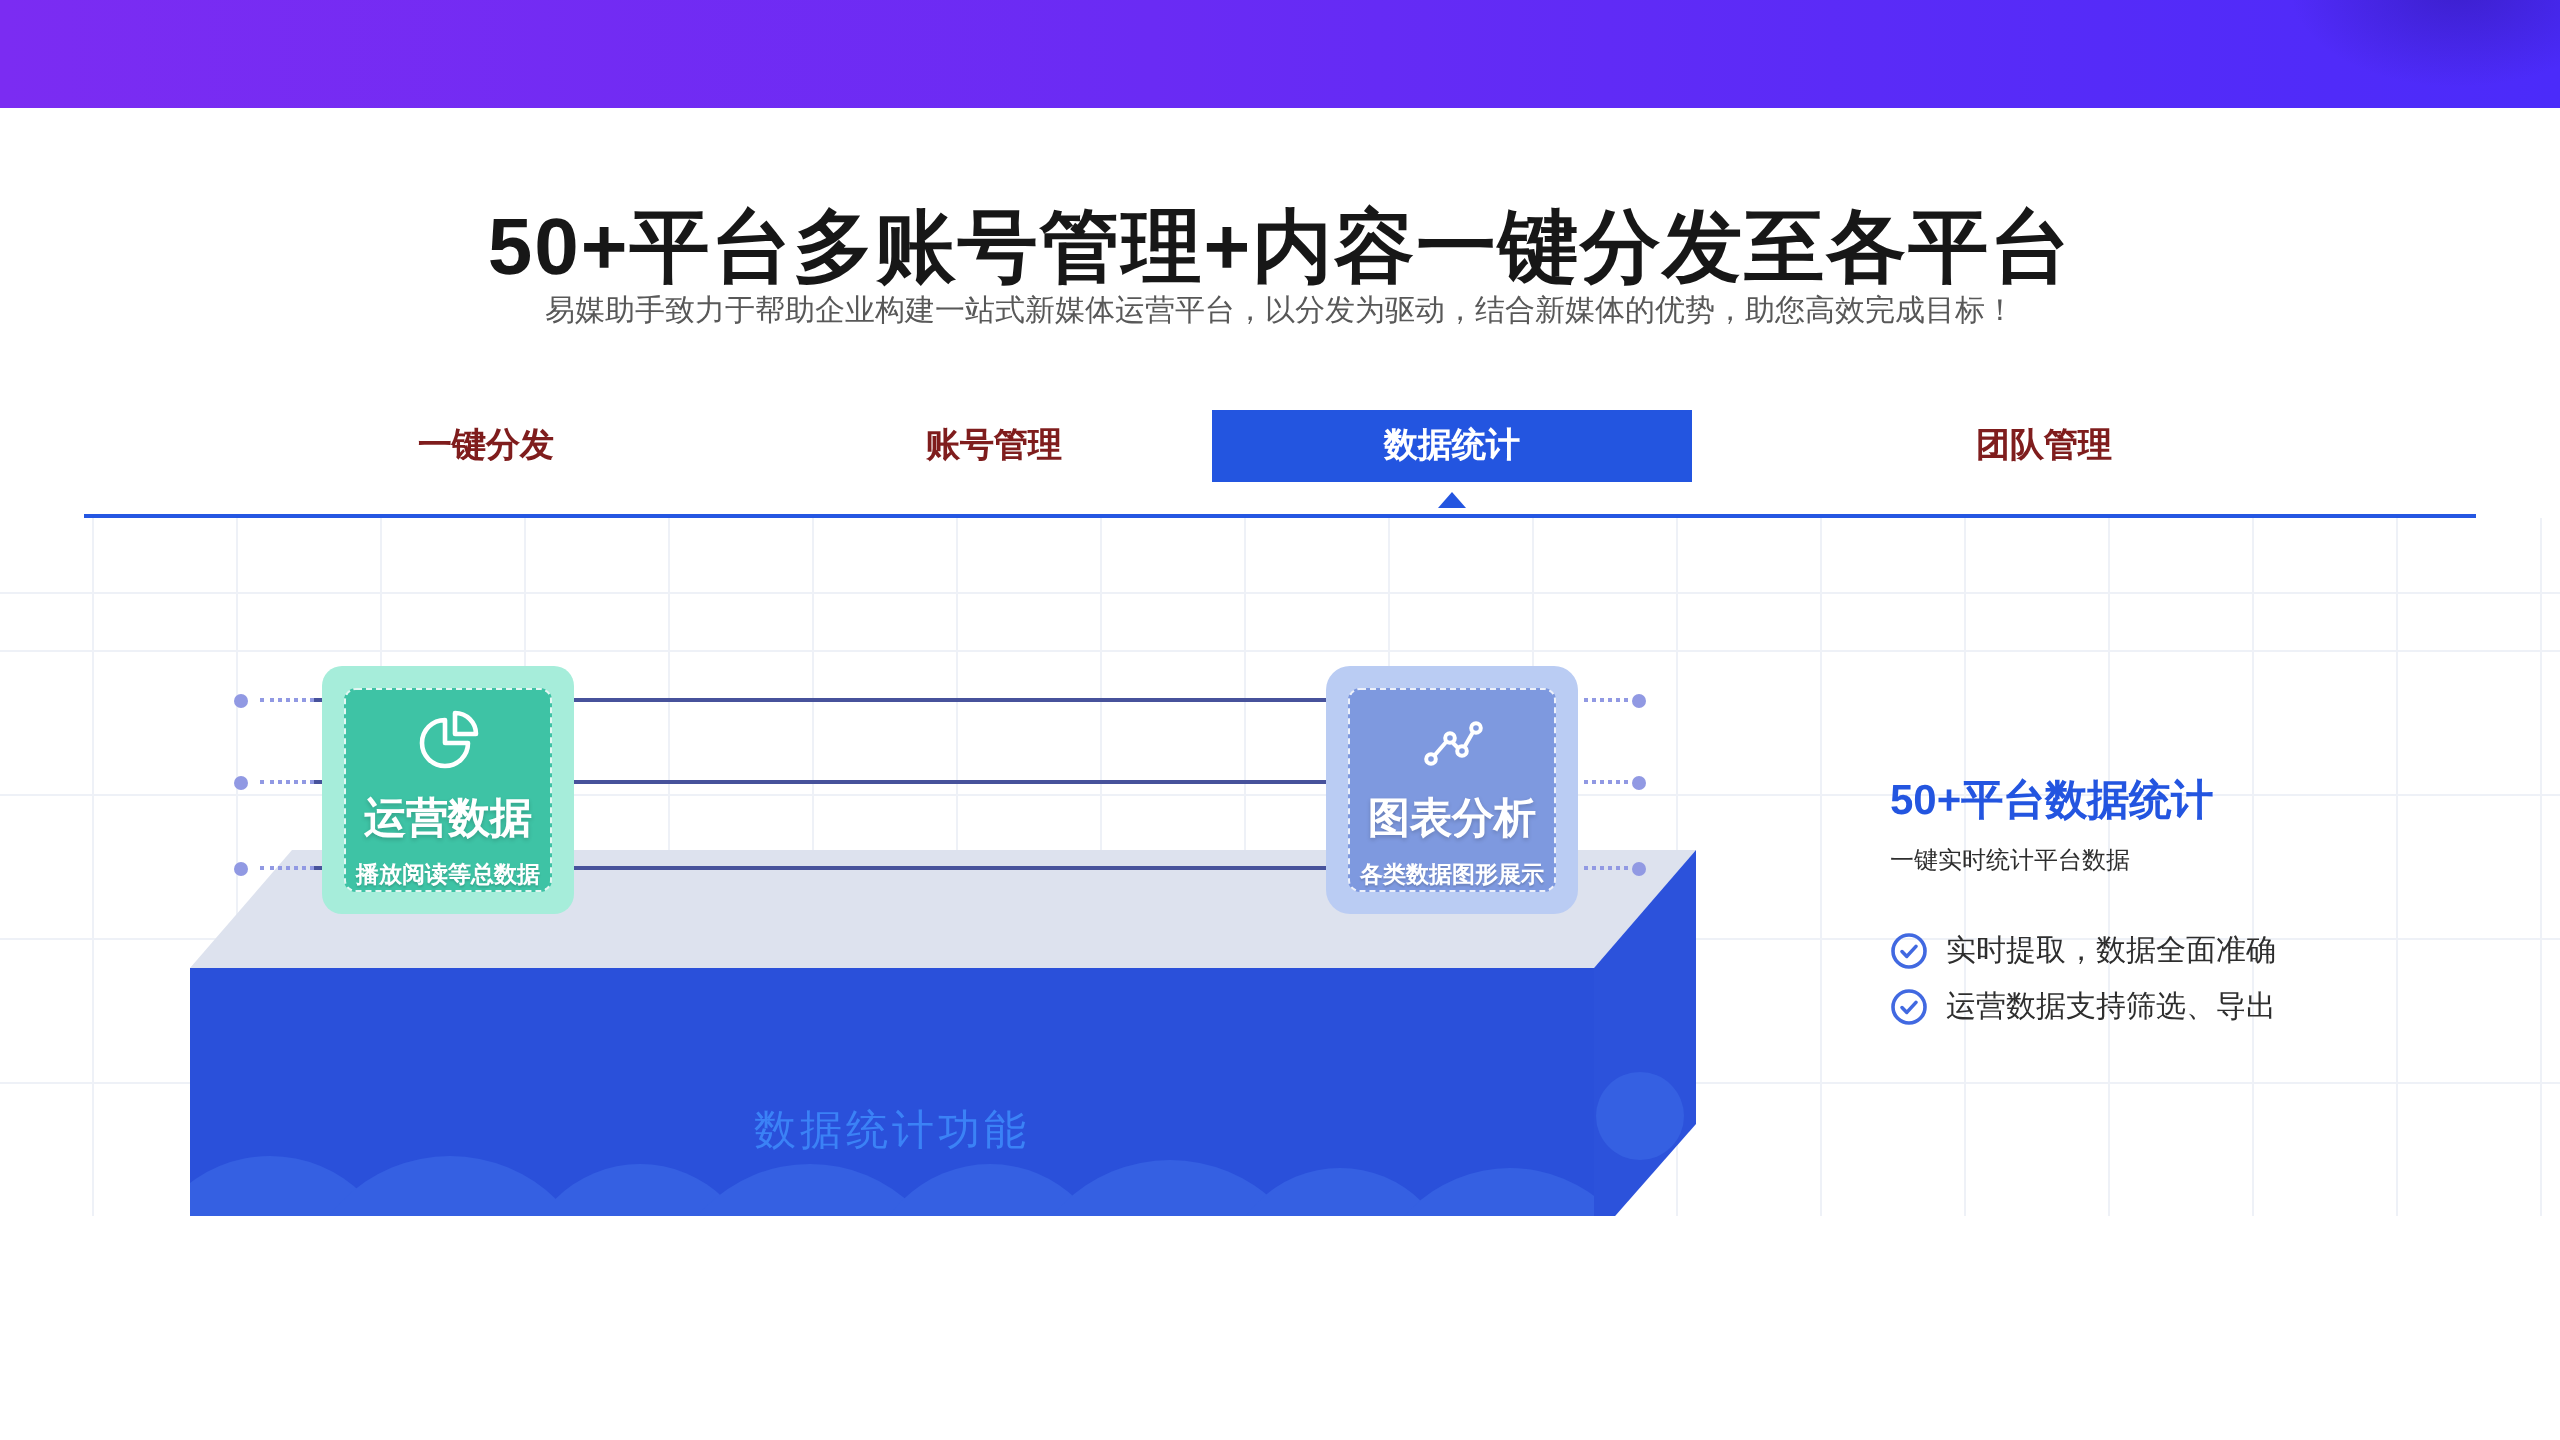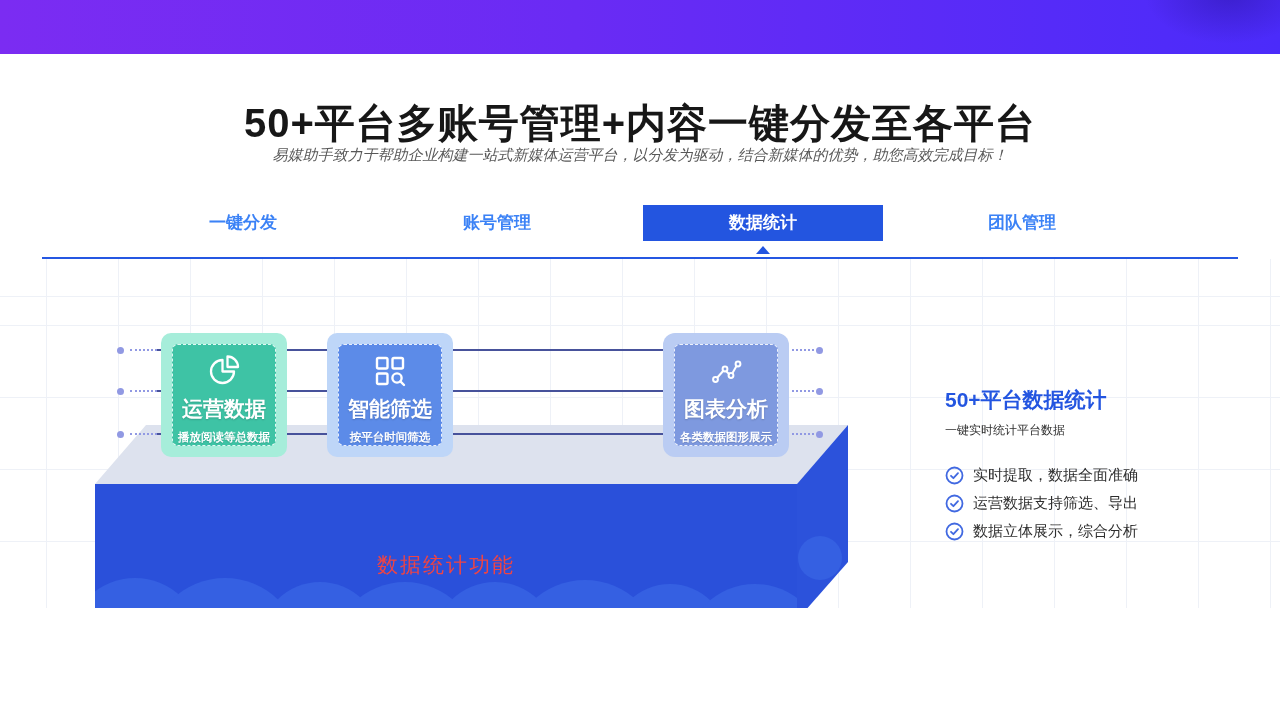--- a/index.html
+++ b/index.html
@@ -11,45 +11,45 @@
   .banner { position:absolute; left:0; top:0; width:1280px; height:54px;
     background:
       radial-gradient(120px 70px at 96% -10%, rgba(46,22,170,.55), rgba(46,22,170,0) 70%),
       linear-gradient(90deg,#7b2cf2 0%, #6a2bf4 45%, #4b2bfa 100%);
   }
 
   
   .hero-title { position:absolute; left:0; top:96px; width:1280px; text-align:center;
     font-size:40px; font-weight:700; color:#171717; letter-spacing:1px; }
   .hero-subtitle { position:absolute; left:0; top:146px; width:1280px; text-align:center;
-    font-size:15px; color:#585858;font-style:italic; }
+    font-size:15px; color:#585858; }
 
   
   .tab { position:absolute; top:205px; width:240px; height:36px; line-height:36px;
-    text-align:center; font-size:17px; font-weight:700; color:#3b82f6; cursor:pointer; }
-  .tab.t0 { left:123px; } .tab.t1 { left:377px; } .tab.t2 { left:643px; } .tab.t3 { left:902px; }
+    text-align:center; font-size:17px; font-weight:700; color:#7f1d1d; cursor:pointer; }
+  .tab.t0 { left:123px; } .tab.t1 { left:377px; } .tab.t2 { left:606px; } .tab.t3 { left:902px; }
   .tab.active { background:#2355e0; color:#fff; }
   .tab.active .tab-arrow { position:absolute; left:50%; bottom:-13px; transform:translateX(-50%);
     width:0; height:0; border-left:7px solid transparent; border-right:7px solid transparent;
     border-bottom:8px solid #2355e0; }
   .tabs-rule { position:absolute; left:42px; top:257px; width:1196px; height:2px; background:#2557e2; }
 
   
   .stage { position:absolute; left:0; top:259px; width:1280px; height:461px;
     background-image:
       repeating-linear-gradient(90deg, #eef1f7 0 1px, transparent 1px 72px),
       repeating-linear-gradient(0deg, #eef1f7 0 1px, transparent 1px 72px);
     background-position:46px 38px; }
   .stage-dotline { position:absolute; left:40px; top:398px; width:1200px; height:0;
     border-top:2px dotted #e2e6ee; }
 
   
   .platform-svg { position:absolute; left:90px; top:418px; z-index:1; }
   .platform-label { position:absolute; left:95px; top:551px; width:702px; z-index:2;
-    text-align:center; color:#ef4444; font-size:21px; letter-spacing:2px; }
+    text-align:center; color:#3b82f6; font-size:21px; letter-spacing:2px; }
 
   
   .conn { position:absolute; z-index:3; }
   .conn .dot { position:absolute; width:7px; height:7px; border-radius:50%; background:#9199e3; top:-3px; }
   .conn .dash { position:absolute; top:-1px; height:0; border-top:2px dotted #9199e3; }
   .conn .line { position:absolute; top:-1px; height:2px; background:#47529b; }
   .conn.r0 { top:350px; } .conn.r1 { top:391px; } .conn.r2 { top:434px; }
   .conn .dot.l { left:117px; }
   .conn .dash.l { left:130px; width:27px; }
   .conn .line.m { left:157px; width:632px; }
@@ -154,35 +154,20 @@
         <svg width="36" height="36" viewBox="0 0 36 36" fill="none" stroke="#fff" stroke-width="2.3" stroke-linejoin="round">
           <path d="M16.5 7 A11.5 11.5 0 1 0 28 18.5 L16.5 18.5 Z"></path>
           <path d="M21.5 3.5 A10.5 10.5 0 0 1 32 14 L21.5 14 Z"></path>
         </svg>
       </span>
       <div class="card-title">运营数据</div>
       <div class="card-sub">播放阅读等总数据</div>
     </div>
   </div>
 
-  <div class="card c1">
-    <div class="card-inner">
-      <span class="card-icon">
-        <svg width="36" height="36" viewBox="0 0 36 36" fill="none" stroke="#fff" stroke-width="2.4">
-          <rect x="5" y="5" width="10.5" height="10.5" rx="1.5"></rect>
-          <rect x="20.5" y="5" width="10.5" height="10.5" rx="1.5"></rect>
-          <rect x="5" y="20.5" width="10.5" height="10.5" rx="1.5"></rect>
-          <circle cx="25" cy="25" r="4.6"></circle>
-          <line x1="28.4" y1="28.4" x2="32" y2="32" stroke-linecap="round"></line>
-        </svg>
-      </span>
-      <div class="card-title">智能筛选</div>
-      <div class="card-sub">按平台时间筛选</div>
-    </div>
-  </div>
 
 
   <div class="card c3">
     <div class="card-inner">
       <span class="card-icon">
         <svg width="36" height="36" viewBox="0 0 36 36" fill="none" stroke="#fff" stroke-width="2">
           <line x1="9" y1="25" x2="15.5" y2="17.5"></line>
           <line x1="18.5" y1="18.5" x2="21.5" y2="21.5"></line>
           <line x1="24.5" y1="20" x2="28.5" y2="13"></line>
           <circle cx="7.5" cy="26.5" r="2.4"></circle>
@@ -211,25 +196,16 @@
       </div>
       <div class="panel-item">
         <span>
           <svg width="19" height="19" viewBox="0 0 19 19" fill="none" stroke="#4169e1" stroke-width="1.8">
             <circle cx="9.5" cy="9.5" r="8"></circle>
             <path d="M6 9.8 l2.4 2.4 4.6-5" stroke-linecap="round" stroke-linejoin="round"></path>
           </svg>
         </span>
         <span class="panel-item-label">运营数据支持筛选、导出</span>
       </div>
-      <div class="panel-item">
-        <span>
-          <svg width="19" height="19" viewBox="0 0 19 19" fill="none" stroke="#4169e1" stroke-width="1.8">
-            <circle cx="9.5" cy="9.5" r="8"></circle>
-            <path d="M6 9.8 l2.4 2.4 4.6-5" stroke-linecap="round" stroke-linejoin="round"></path>
-          </svg>
-        </span>
-        <span class="panel-item-label">数据立体展示，综合分析</span>
-      </div>
     </div>
   </div>
 
 </div>
 
 </body></html>

